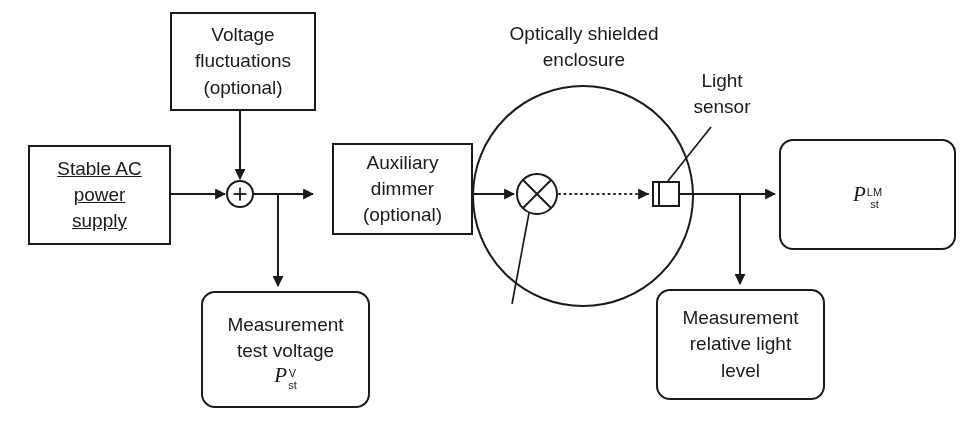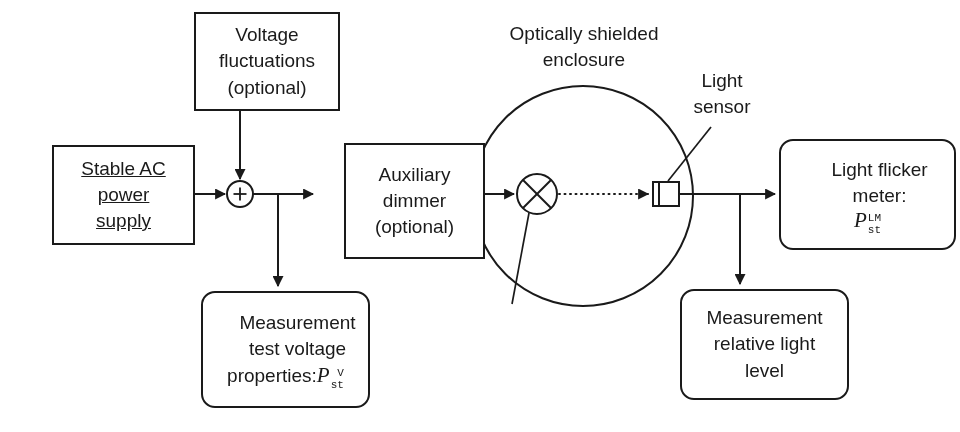--- a/index.html
+++ b/index.html
@@ -37,42 +37,41 @@
   }
   .rounded { border-radius: 14px; }
   .lbl {
     position: absolute;
     text-align: center;
     font-size: 19px;
     line-height: 1.38;
     white-space: pre-line;
     z-index: 2;
   }
-  .preline { white-space: pre-line; margin-left: 24px; }
+  .preline { white-space: pre-line; }
   .formula-row {
     display: flex;
     align-items: center;
     justify-content: center;
   }
   .fbase {
     font-family: "Liberation Serif", serif;
     font-style: italic;
     font-size: 21px;
     line-height: 1;
   }
   .fss {
     display: inline-flex;
     flex-direction: column;
-    align-items: flex-end;
+    align-items: center;
     font-size: 11px;
     line-height: 1.05;
     margin-left: 1px;
     position: relative;
     top: 4px;
-    font-family: Liberation Mono, monospace;
   }
 </style>
 </head>
 <body>
 
 <div id="stage">
 
   <svg id="wires" width="960" height="432" viewBox="0 0 960 432" xmlns="http://www.w3.org/2000/svg">
     <defs>
       <marker id="arrow" viewBox="0 0 10 10" refX="9" refY="5" markerWidth="11" markerHeight="11" markerUnits="userSpaceOnUse" orient="auto">
@@ -119,44 +118,41 @@
   </svg>
 
   <div class="box preline" style="left:170px; top:12px; width:146px; height:99px;">Voltage
 fluctuations
 (optional)</div>
 
   <div class="box preline" style="left:28px; top:145px; width:143px; height:100px;text-decoration:underline;">Stable AC
 power
 supply</div>
 
-  <div class="box preline" style="left:320px; top:143px; width:141px; height:116px;">Auxiliary
+  <div class="box preline" style="left:332px; top:143px; width:141px; height:92px;">Auxiliary
 dimmer
 (optional)</div>
 
   <div class="box rounded" style="left:779px; top:139px; width:177px; height:111px;">
     <div>
-      <div class="preline">Light flicker
-meter:</div>
       <div class="formula-row">
         <span class="fbase">P</span>
           <span class="fss">
             <span>LM</span>
             <span>st</span>
           </span>
       </div>
     </div>
   </div>
 
   <div class="box rounded" style="left:201px; top:291px; width:169px; height:117px;">
     <div>
       <div class="preline">Measurement
 test voltage</div>
       <div class="formula-row">
-        <span>properties:</span>
           <span class="fbase">P</span>
           <span class="fss">
             <span>V</span>
             <span>st</span>
           </span>
       </div>
     </div>
   </div>
 
   <div class="box rounded preline" style="left:656px; top:289px; width:169px; height:111px;">Measurement

